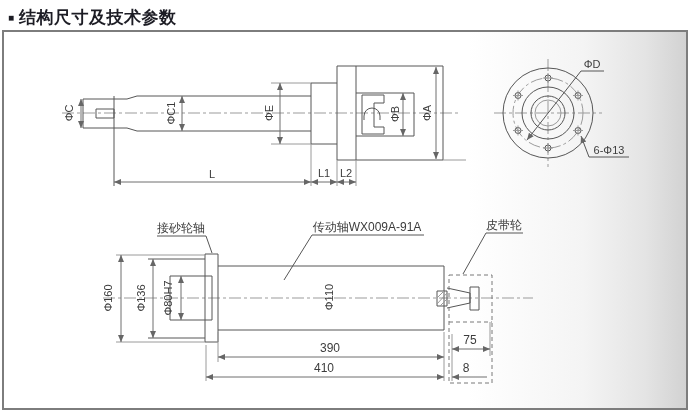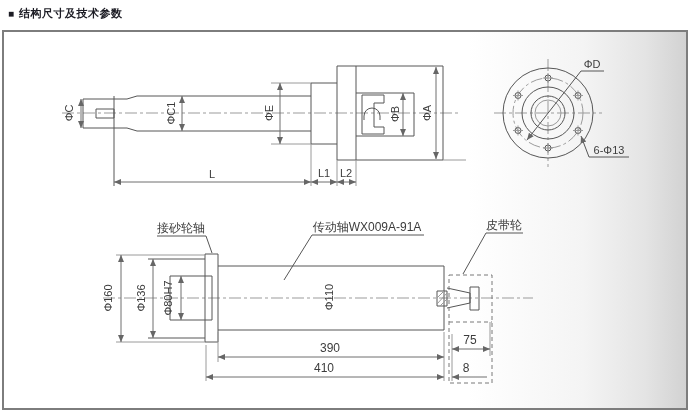--- a/index.html
+++ b/index.html
@@ -5,21 +5,21 @@
   html,body{margin:0;padding:0;}
   body{
     width:691px;height:419px;position:relative;overflow:hidden;
     background:#ffffff;font-family:"Liberation Sans",sans-serif;
   }
   .title-bar{
     position:absolute;left:8px;top:6px;display:flex;align-items:center;
     color:#1c1c24;font-weight:bold;
   }
   .title-bullet{font-size:10px;margin-right:5px;line-height:1;}
-  .title-text{font-size:11px;letter-spacing:0.5px;}
+  .title-text{font-size:17px;letter-spacing:0.5px;}
   .panel{
     position:absolute;left:2px;top:30px;width:682px;height:376px;
     border:2px solid #7d7d7d;
     background:linear-gradient(90deg,#ffffff 0%,#ffffff 68%,#f4f4f4 85%,#e4e4e4 94%,#d2d2d2 100%);
   }
   svg{position:absolute;left:0;top:0;}
   svg text{font-family:"Liberation Sans",sans-serif;fill:#3c3c3c;}
   .t11{font-size:11px;text-anchor:middle;}
   .t12{font-size:12px;text-anchor:middle;}
   .ln{stroke:#565656;stroke-width:1;fill:none;}

